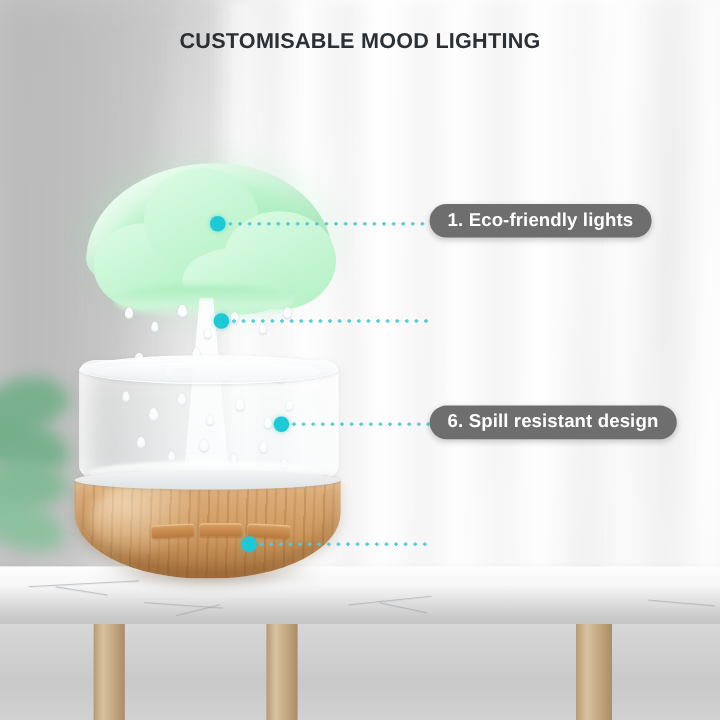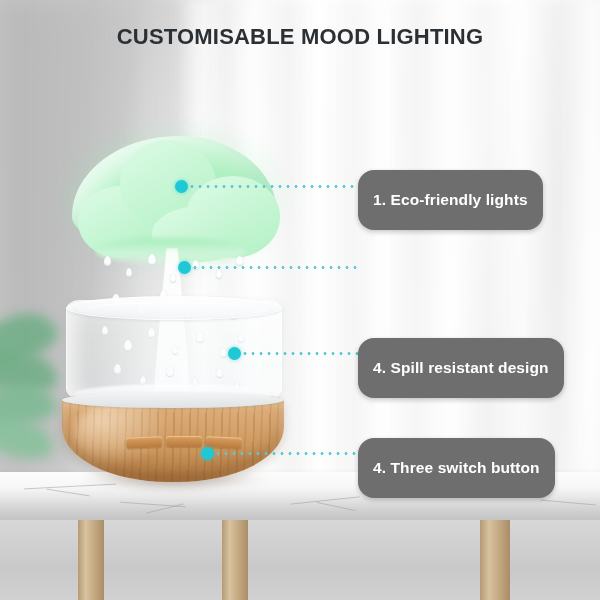--- a/index.html
+++ b/index.html
@@ -271,39 +271,39 @@
     background-image: radial-gradient(circle, #57c9d4 1.4px, rgba(0,0,0,0) 1.6px);
     background-size: 8px 3px;
     background-repeat: repeat-x;
     opacity: .95;
   }
   .pill {
     position: absolute;
     display: flex;
     align-items: center;
     height: 28px;
-    padding: 16px 15px;
+    padding: 0 15px;
     border-radius: 16px;
     background: #6e6e6e;
     color: #ffffff;
     font-size: 15.5px;
     font-weight: bold;
     letter-spacing: .1px;
     white-space: nowrap;
     box-shadow: 0 2px 5px rgba(0,0,0,.22);
     z-index: 8;
   }
 
   
   #title {
     position: absolute;
     left: 0; top: 24px;
     width: 600px;
     text-align: center;
-    font-size: 22px;
+    font-size: 18px;
     font-weight: bold;
     letter-spacing: .2px;
     color: #2b3034;
     z-index: 9;
   }
 </style>
 </head>
 <body>
 
 <div id="scene">
@@ -400,19 +400,18 @@
 
   <div class="dot" style="left:175px; top:180px;"></div>
   <div class="dotted-line" style="left:188px; top:185px; width:170px;"></div>
   <div class="pill" style="left:358px; top:170px;">1. Eco-friendly lights</div>
 
   <div class="dot" style="left:178px; top:261px;"></div>
   <div class="dotted-line" style="left:191px; top:266px; width:167px;"></div>
 
   <div class="dot" style="left:228px; top:347px;"></div>
   <div class="dotted-line" style="left:241px; top:352px; width:117px;"></div>
-  <div class="pill" style="left:358px; top:338px;">4. Spill resistant design</div>
+  <div class="pill" style="left:358px; top:338px;">6. Spill resistant design</div>
 
   <div class="dot" style="left:201px; top:447px;"></div>
   <div class="dotted-line" style="left:214px; top:452px; width:144px;"></div>
-  <div class="pill" style="left:358px; top:438px;">4. Three switch button</div>
 
 </div>
 
 </body></html>

